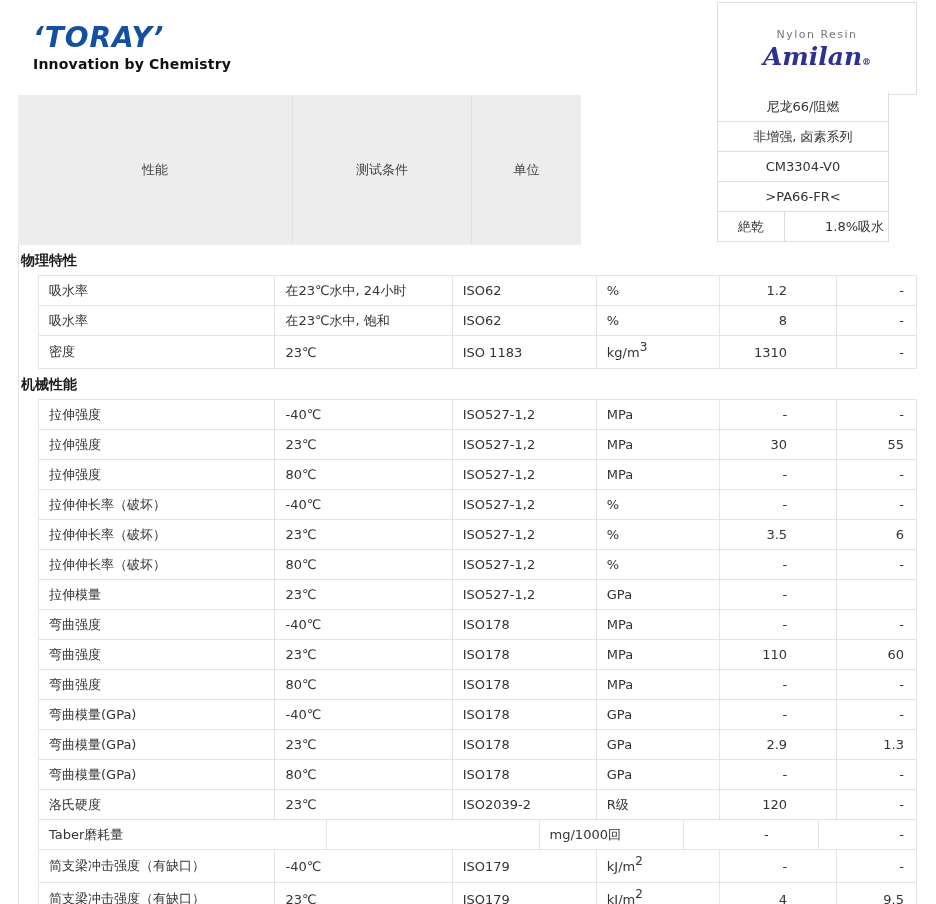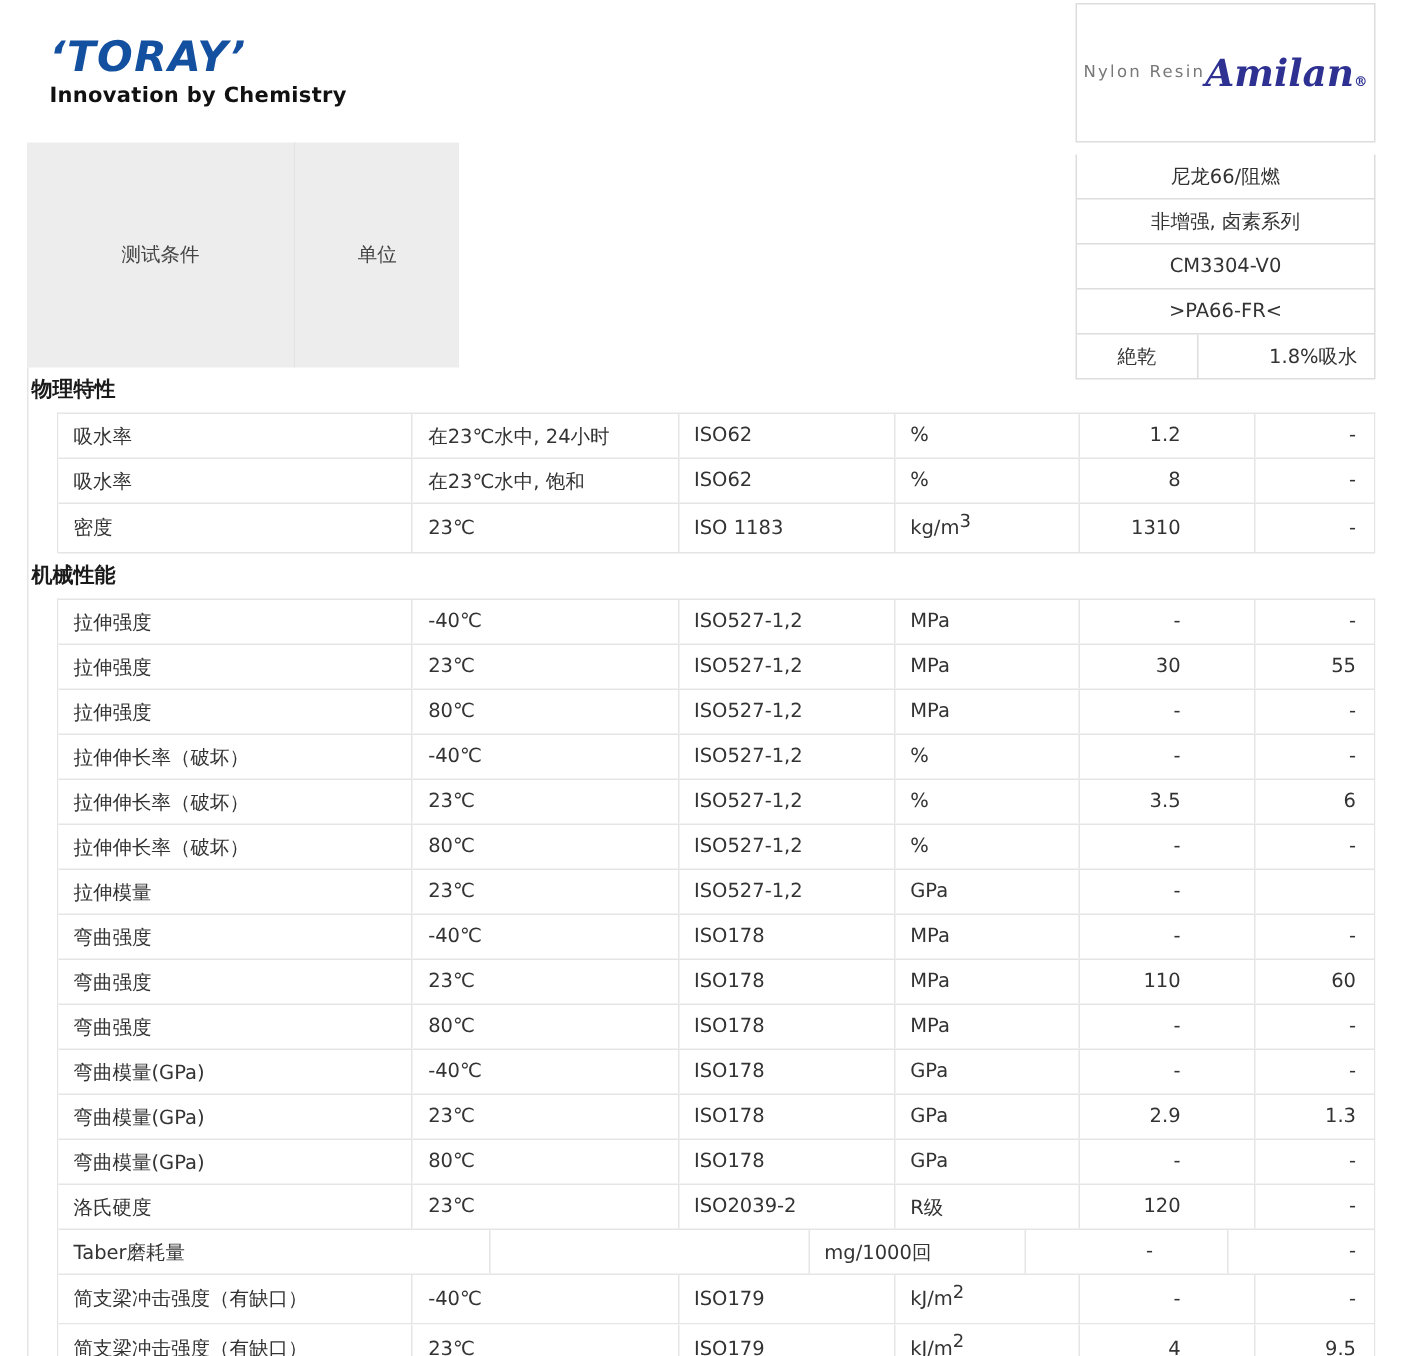--- a/index.html
+++ b/index.html
@@ -5,33 +5,33 @@
   * { margin:0; padding:0; box-sizing:border-box; }
   body { background:#fff; font-family:"DejaVu Sans", sans-serif; }
   .page { position:relative; width:936px; height:904px; background:#fff; overflow:hidden; margin:0 auto; }
 
   
   .toray { position:absolute; left:33px; top:24px; cursor:pointer; }
   .toray-word { color:#1450a0; font-size:28px; font-weight:800; letter-spacing:1px; line-height:1; font-style:oblique 8deg; }
   .toray-tag { color:#111; font-size:14px; font-weight:700; margin-top:4px; letter-spacing:0.2px; }
 
   .amilan-box { position:absolute; left:717px; top:2px; width:200px; height:93px;
-    border:1px solid #ddd; display:flex; flex-direction:row; align-items:center; justify-content:center; background:#fff; }
+    border:1px solid #ddd; display:flex; flex-direction:column; align-items:center; justify-content:center; background:#fff; }
   .amilan-line { color:#777; font-size:11px; letter-spacing:1.5px; margin-bottom:3px; }
   .amilan-script { color:#2e3192; font-family:"DejaVu Serif", serif; font-style:italic; font-weight:700; font-size:25px; line-height:1; }
   .amilan-reg { font-size:9px; color:#2e3192; vertical-align:baseline; }
 
   
   .hdr-grey { position:absolute; left:18px; top:95px; width:699px; height:150px; display:flex; }
   .hcell { background:#ededed; color:#444; font-size:13px; display:flex; align-items:center; justify-content:center;
     border-right:1px solid #e2e2e2; height:100%; }
   .hcell:last-child { border-right:none; }
   .hc1 { width:275px; } .hc2 { width:179px; } .hc3 { width:136px; } .hc4 { width:109px; }
 
-  .hdr-grades { position:absolute; left:717px; top:103px; width:200px; background:#fff;
+  .hdr-grades { position:absolute; left:717px; top:92px; width:172px; background:#fff;
     border-left:1px solid #ddd; border-right:1px solid #ddd; }
   .ghr { height:30px; border-bottom:1px solid #ddd; display:flex; align-items:center; justify-content:center;
     color:#333; font-size:13px; }
   .ghr-split { height:30px; border-bottom:1px solid #ddd; display:flex;gap:36px; }
   .ghr-split .gcell { width:99px; display:flex; align-items:center; justify-content:center; color:#333; font-size:13px; }
   .ghr-split .gcell:first-child { border-right:1px solid #ddd; }
 
   
   .sections { position:absolute; left:18px; top:245px; width:899px; height:839px;
     border-left:1px solid #e5e5e5; overflow:hidden; }
@@ -57,20 +57,21 @@
     <div class="toray-word">‘TORAY’</div>
     <div class="toray-tag">Innovation by Chemistry</div>
   </div>
 
   <div class="amilan-box">
     <div class="amilan-line">Nylon Resin</div>
     <div class="amilan-script"><span>Amilan</span><span class="amilan-reg">®</span></div>
   </div>
 
   <div class="hdr-grey">
+    <div class="hcell hc1">性能</div>
     <div class="hcell hc2">测试条件</div>
     <div class="hcell hc4">单位</div>
   </div>
 
   <div class="hdr-grades">
 
   <div class="ghr">尼龙66/阻燃</div>
       <div class="ghr">非增强, 卤素系列</div>
       <div class="ghr">CM3304-V0</div>
       <div class="ghr">&gt;PA66-FR&lt;</div>

